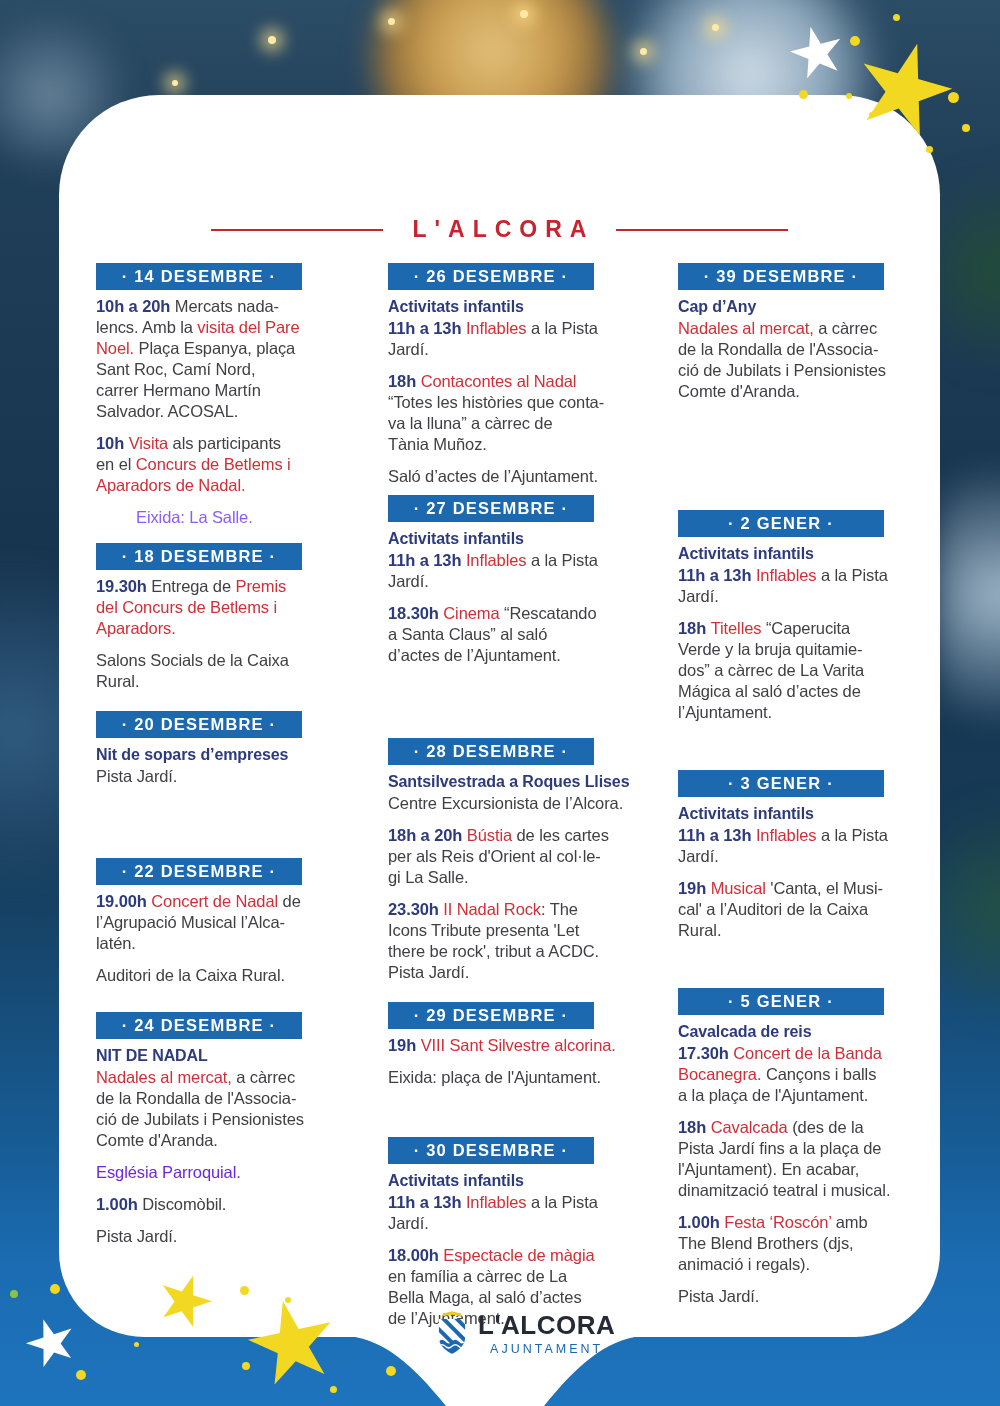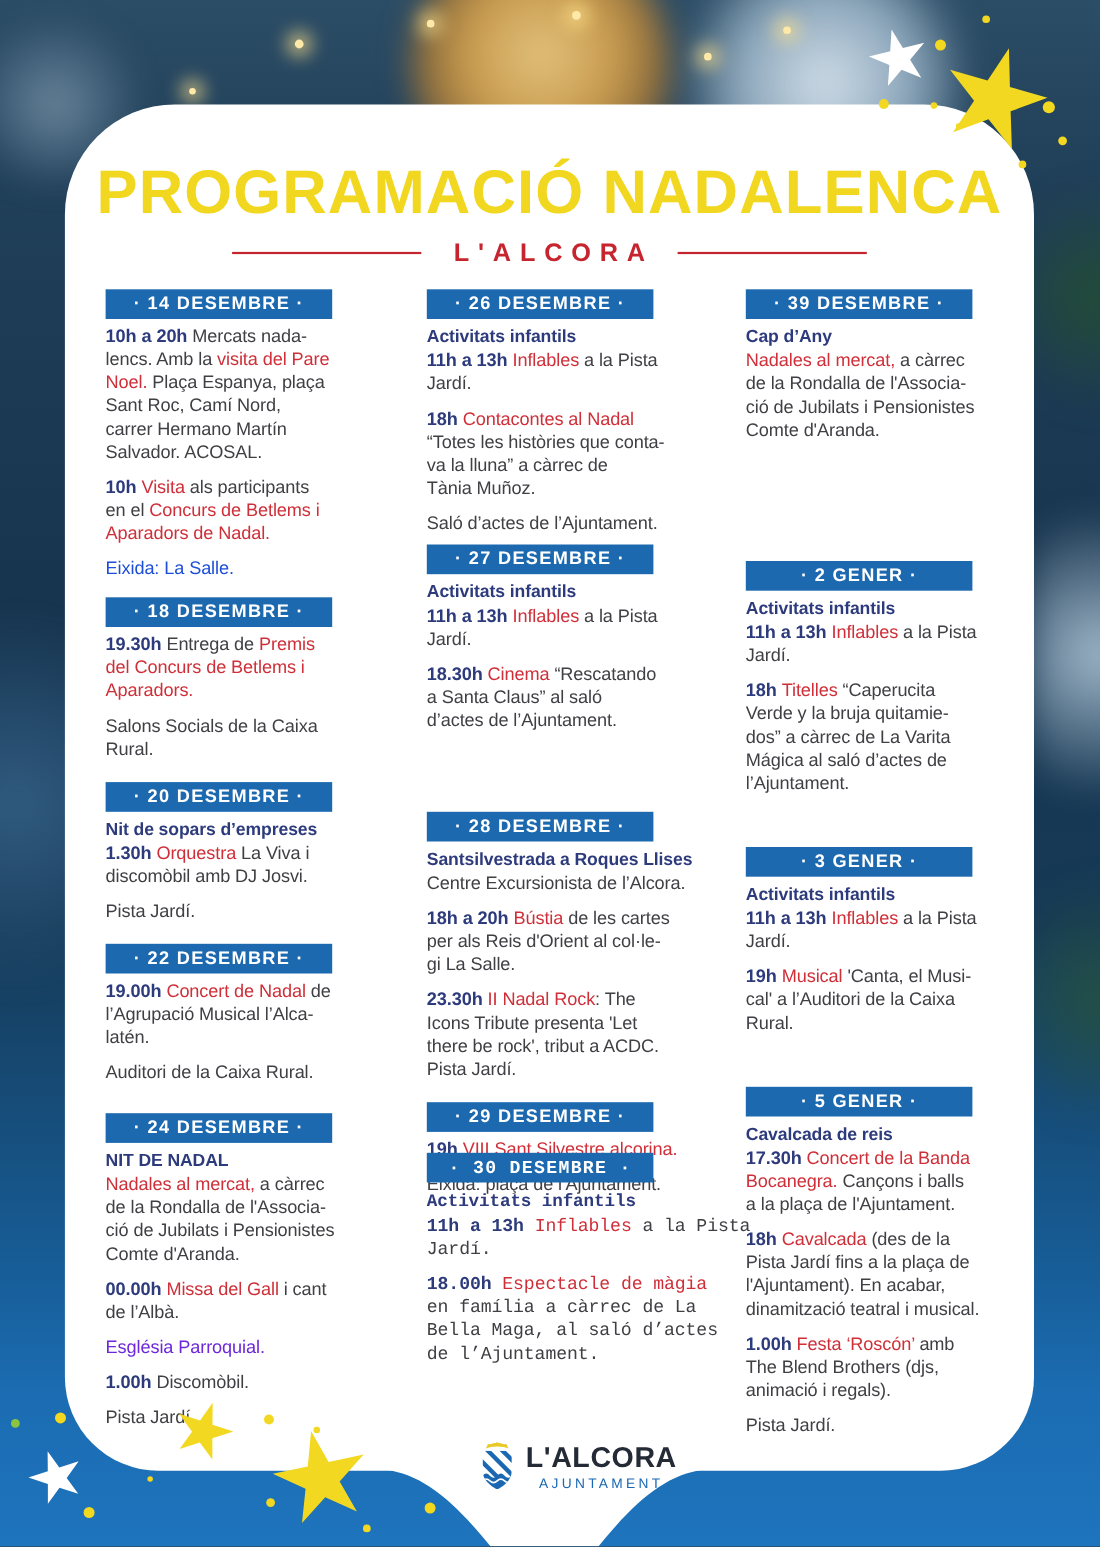--- a/index.html
+++ b/index.html
@@ -61,54 +61,51 @@
     <div class="blob left-glow"></div>
     <div class="glow-dot" style="left:268px;top:36px;width:8px;height:8px"></div>
     <div class="glow-dot" style="left:388px;top:18px;width:7px;height:7px"></div>
     <div class="glow-dot" style="left:520px;top:10px;width:8px;height:8px"></div>
     <div class="glow-dot" style="left:640px;top:48px;width:7px;height:7px"></div>
     <div class="glow-dot" style="left:172px;top:80px;width:6px;height:6px"></div>
     <div class="glow-dot" style="left:712px;top:24px;width:7px;height:7px"></div>
   </div>
 
   <div class="card">
-    <h1 class="title" style="color:#f1d71f">PROGRAMACIÓ NADALENCA</h1>
     <div class="subtitle-row">
       <span class="sub-line" style="background:#c6242e"></span>
       <span class="subtitle" style="color:#c6242e">L'ALCORA</span>
       <span class="sub-line" style="background:#c6242e"></span>
     </div>
     <div id="columns">
         <section class="section" style="left: 37px; top: 168px;">
           <div class="date-bar" style="background: rgb(28, 105, 176);">· 14 DESEMBRE ·</div>
           <p class="para"><span class="seg-time" style="color: rgb(45, 59, 124);">10h a 20h </span><span class="seg-body" style="color: rgb(63, 63, 68);">Mercats nada-</span><br><span class="seg-body" style="color: rgb(63, 63, 68);">lencs. Amb la </span><span class="seg-red" style="color: rgb(207, 47, 56);">visita del Pare</span><br><span class="seg-red" style="color: rgb(207, 47, 56);">Noel.</span><span class="seg-body" style="color: rgb(63, 63, 68);"> Plaça Espanya, plaça</span><br><span class="seg-body" style="color: rgb(63, 63, 68);">Sant Roc, Camí Nord,</span><br><span class="seg-body" style="color: rgb(63, 63, 68);">carrer Hermano Martín</span><br><span class="seg-body" style="color: rgb(63, 63, 68);">Salvador. ACOSAL.</span></p>
           <p class="para"><span class="seg-time" style="color: rgb(45, 59, 124);">10h </span><span class="seg-red" style="color: rgb(207, 47, 56);">Visita</span><span class="seg-body" style="color: rgb(63, 63, 68);"> als participants</span><br><span class="seg-body" style="color: rgb(63, 63, 68);">en el </span><span class="seg-red" style="color: rgb(207, 47, 56);">Concurs de Betlems i</span><br><span class="seg-red" style="color: rgb(207, 47, 56);">Aparadors de Nadal.</span></p>
-          <p class="para"><span class="seg-body" style="color: #1d4ed8;">Eixida: La Salle.</span></p>
+          <p class="para"><span class="seg-body" style="color: #8b5cf6; margin-left: 40px;">Eixida: La Salle.</span></p>
         </section>
         <section class="section" style="left: 37px; top: 448px;">
           <div class="date-bar" style="background: rgb(28, 105, 176);">· 18 DESEMBRE ·</div>
           <p class="para"><span class="seg-time" style="color: rgb(45, 59, 124);">19.30h </span><span class="seg-body" style="color: rgb(63, 63, 68);">Entrega de </span><span class="seg-red" style="color: rgb(207, 47, 56);">Premis</span><br><span class="seg-red" style="color: rgb(207, 47, 56);">del Concurs de Betlems i</span><br><span class="seg-red" style="color: rgb(207, 47, 56);">Aparadors.</span></p>
           <p class="para"><span class="seg-body" style="color: rgb(63, 63, 68);">Salons Socials de la Caixa</span><br><span class="seg-body" style="color: rgb(63, 63, 68);">Rural.</span></p>
         </section>
         <section class="section" style="left: 37px; top: 616px;">
           <div class="date-bar" style="background: rgb(28, 105, 176);">· 20 DESEMBRE ·</div>
           <p class="para label"><span class="seg-label" style="color: rgb(45, 59, 124);">Nit de sopars d’empreses</span></p>
-          <p class="para"><span class="seg-time" style="color: rgb(45, 59, 124);">1.30h </span><span class="seg-red" style="color: rgb(207, 47, 56);">Orquestra</span><span class="seg-body" style="color: rgb(63, 63, 68);"> La Viva i</span><br><span class="seg-body" style="color: rgb(63, 63, 68);">discomòbil amb DJ Josvi.</span></p>
           <p class="para"><span class="seg-body" style="color: rgb(63, 63, 68);">Pista Jardí.</span></p>
         </section>
         <section class="section" style="left: 37px; top: 763px;">
           <div class="date-bar" style="background: rgb(28, 105, 176);">· 22 DESEMBRE ·</div>
           <p class="para"><span class="seg-time" style="color: rgb(45, 59, 124);">19.00h </span><span class="seg-red" style="color: rgb(207, 47, 56);">Concert de Nadal</span><span class="seg-body" style="color: rgb(63, 63, 68);"> de</span><br><span class="seg-body" style="color: rgb(63, 63, 68);">l’Agrupació Musical l’Alca-</span><br><span class="seg-body" style="color: rgb(63, 63, 68);">latén.</span></p>
           <p class="para"><span class="seg-body" style="color: rgb(63, 63, 68);">Auditori de la Caixa Rural.</span></p>
         </section>
         <section class="section" style="left: 37px; top: 917px;">
           <div class="date-bar" style="background: rgb(28, 105, 176);">· 24 DESEMBRE ·</div>
           <p class="para label"><span class="seg-label" style="color: rgb(45, 59, 124);">NIT DE NADAL</span></p>
           <p class="para"><span class="seg-red" style="color: rgb(207, 47, 56);">Nadales al mercat,</span><span class="seg-body" style="color: rgb(63, 63, 68);"> a càrrec</span><br><span class="seg-body" style="color: rgb(63, 63, 68);">de la Rondalla de l'Associa-</span><br><span class="seg-body" style="color: rgb(63, 63, 68);">ció de Jubilats i Pensionistes</span><br><span class="seg-body" style="color: rgb(63, 63, 68);">Comte d'Aranda.</span></p>
-          <p class="para"><span class="seg-time" style="color: rgb(45, 59, 124);">00.00h </span><span class="seg-red" style="color: rgb(207, 47, 56);">Missa del Gall</span><span class="seg-body" style="color: rgb(63, 63, 68);"> i cant</span><br><span class="seg-body" style="color: rgb(63, 63, 68);">de l’Albà.</span></p>
           <p class="para"><span class="seg-body" style="color: #6d28d9;">Església Parroquial.</span></p>
           <p class="para"><span class="seg-time" style="color: rgb(45, 59, 124);">1.00h </span><span class="seg-body" style="color: rgb(63, 63, 68);">Discomòbil.</span></p>
           <p class="para"><span class="seg-body" style="color: rgb(63, 63, 68);">Pista Jardí.</span></p>
         </section>
         <section class="section" style="left: 329px; top: 168px;">
           <div class="date-bar" style="background: rgb(28, 105, 176);">· 26 DESEMBRE ·</div>
           <p class="para label"><span class="seg-label" style="color: rgb(45, 59, 124);">Activitats infantils</span></p>
           <p class="para"><span class="seg-time" style="color: rgb(45, 59, 124);">11h a 13h </span><span class="seg-red" style="color: rgb(207, 47, 56);">Inflables</span><span class="seg-body" style="color: rgb(63, 63, 68);"> a la Pista</span><br><span class="seg-body" style="color: rgb(63, 63, 68);">Jardí.</span></p>
           <p class="para"><span class="seg-time" style="color: rgb(45, 59, 124);">18h </span><span class="seg-red" style="color: rgb(207, 47, 56);">Contacontes al Nadal</span><br><span class="seg-body" style="color: rgb(63, 63, 68);">“Totes les històries que conta-</span><br><span class="seg-body" style="color: rgb(63, 63, 68);">va la lluna” a càrrec de</span><br><span class="seg-body" style="color: rgb(63, 63, 68);">Tània Muñoz.</span></p>
           <p class="para"><span class="seg-body" style="color: rgb(63, 63, 68);">Saló d’actes de l’Ajuntament.</span></p>
@@ -124,21 +121,21 @@
           <p class="para label"><span class="seg-label" style="color: rgb(45, 59, 124);">Santsilvestrada a Roques Llises</span></p>
           <p class="para"><span class="seg-body" style="color: rgb(63, 63, 68);">Centre Excursionista de l’Alcora.</span></p>
           <p class="para"><span class="seg-time" style="color: rgb(45, 59, 124);">18h a 20h </span><span class="seg-red" style="color: rgb(207, 47, 56);">Bústia</span><span class="seg-body" style="color: rgb(63, 63, 68);"> de les cartes</span><br><span class="seg-body" style="color: rgb(63, 63, 68);">per als Reis d'Orient al col·le-</span><br><span class="seg-body" style="color: rgb(63, 63, 68);">gi La Salle.</span></p>
           <p class="para"><span class="seg-time" style="color: rgb(45, 59, 124);">23.30h </span><span class="seg-red" style="color: rgb(207, 47, 56);">II Nadal Rock</span><span class="seg-body" style="color: rgb(63, 63, 68);">: The</span><br><span class="seg-body" style="color: rgb(63, 63, 68);">Icons Tribute presenta 'Let</span><br><span class="seg-body" style="color: rgb(63, 63, 68);">there be rock', tribut a ACDC.</span><br><span class="seg-body" style="color: rgb(63, 63, 68);">Pista Jardí.</span></p>
         </section>
         <section class="section" style="left: 329px; top: 907px;">
           <div class="date-bar" style="background: rgb(28, 105, 176);">· 29 DESEMBRE ·</div>
           <p class="para"><span class="seg-time" style="color: rgb(45, 59, 124);">19h </span><span class="seg-red" style="color: rgb(207, 47, 56);">VIII Sant Silvestre alcorina.</span></p>
           <p class="para"><span class="seg-body" style="color: rgb(63, 63, 68);">Eixida: plaça de l'Ajuntament.</span></p>
         </section>
-        <section class="section" style="left: 329px; top: 953px; font-family: Liberation Mono, monospace;">
+        <section class="section" style="left: 329px; top: 1042px;">
           <div class="date-bar" style="background: rgb(28, 105, 176);">· 30 DESEMBRE ·</div>
           <p class="para label"><span class="seg-label" style="color: rgb(45, 59, 124);">Activitats infantils</span></p>
           <p class="para"><span class="seg-time" style="color: rgb(45, 59, 124);">11h a 13h </span><span class="seg-red" style="color: rgb(207, 47, 56);">Inflables</span><span class="seg-body" style="color: rgb(63, 63, 68);"> a la Pista</span><br><span class="seg-body" style="color: rgb(63, 63, 68);">Jardí.</span></p>
           <p class="para"><span class="seg-time" style="color: rgb(45, 59, 124);">18.00h </span><span class="seg-red" style="color: rgb(207, 47, 56);">Espectacle de màgia</span><br><span class="seg-body" style="color: rgb(63, 63, 68);">en família a càrrec de La</span><br><span class="seg-body" style="color: rgb(63, 63, 68);">Bella Maga, al saló d’actes</span><br><span class="seg-body" style="color: rgb(63, 63, 68);">de l’Ajuntament.</span></p>
         </section>
         <section class="section" style="left: 619px; top: 168px;">
           <div class="date-bar" style="background: rgb(28, 105, 176);">· 39 DESEMBRE ·</div>
           <p class="para label"><span class="seg-label" style="color: rgb(45, 59, 124);">Cap d’Any</span></p>
           <p class="para"><span class="seg-red" style="color: rgb(207, 47, 56);">Nadales al mercat,</span><span class="seg-body" style="color: rgb(63, 63, 68);"> a càrrec</span><br><span class="seg-body" style="color: rgb(63, 63, 68);">de la Rondalla de l'Associa-</span><br><span class="seg-body" style="color: rgb(63, 63, 68);">ció de Jubilats i Pensionistes</span><br><span class="seg-body" style="color: rgb(63, 63, 68);">Comte d'Aranda.</span></p>
         </section>

